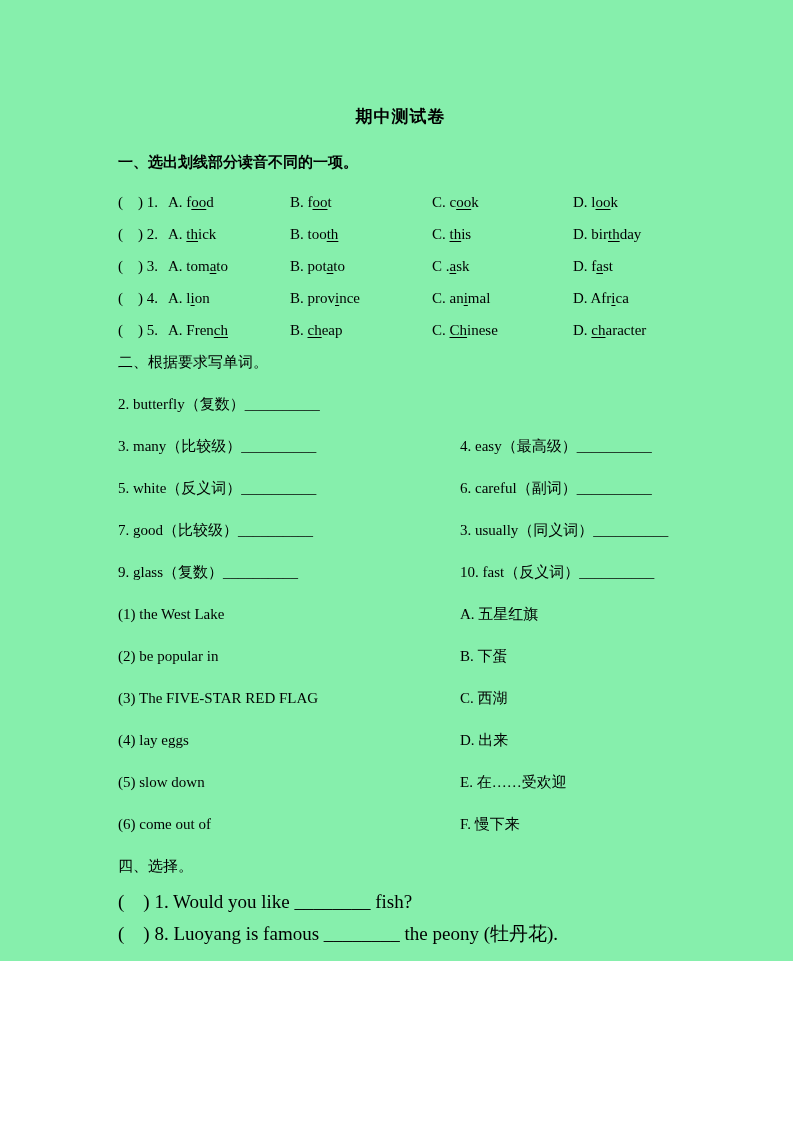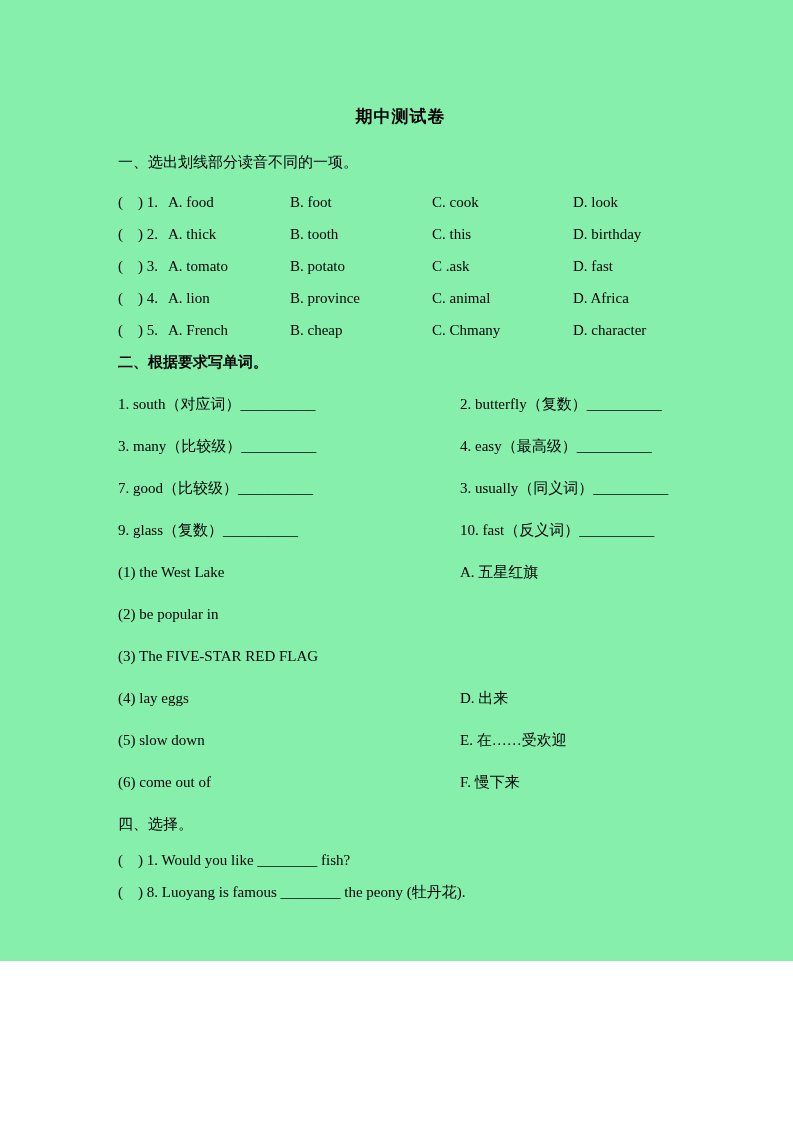--- a/index.html
+++ b/index.html
@@ -19,54 +19,55 @@
     font-size: 17px;
     font-weight: 700;
     text-align: center;
     letter-spacing: 1px;
     margin: 0 0 26px 0;
   }
   .h {
     font-size: 15px;
     line-height: 16px;
   }
-  .h1 { margin: 0 0 24px 0; }
-  .h2 { margin: 0 0 26px 0; font-weight: bold; }
+  .h1 { margin: 0 0 24px 0; font-weight: bold; }
+  .h2 { margin: 0 0 26px 0; }
   .h3 { margin: 0 0 26px 0; }
   .h4 { margin: 0 0 20px 0; }
   .s1-row {
     display: grid;
     grid-template-columns: 50px 122px 142px 141px 1fr;
     font-size: 15px;
     line-height: 16px;
     margin-bottom: 16px;
     white-space: nowrap;
   }
   .s2-row, .s3-row {
     display: grid;
     grid-template-columns: 342px 1fr;
     font-size: 15px;
     line-height: 16px;
     margin-bottom: 26px;
     white-space: nowrap;
   }
   .q {
-    font-size: 15px;
+    font-size: 19px;
     line-height: 16px;
     margin-bottom: 16px;
   }
   .s4-options {
     display: grid;
     grid-template-columns: 207px 198px 1fr;
     padding-left: 50px;
     font-size: 15px;
     line-height: 16px;
     margin-bottom: 18px;
   }
   .u {
+    text-decoration: underline;
     text-underline-offset: 2px;
   }
 </style>
 </head>
 <body>
 
 <div class="page">
 
   <div class="title">期中测试卷</div>
 
@@ -101,53 +102,58 @@
     <span><span>A. l</span><span class="u">i</span><span>on</span></span>
     <span><span>B. prov</span><span class="u">i</span><span>nce</span></span>
     <span><span>C. an</span><span class="u">i</span><span>mal</span></span>
     <span><span>D. Afr</span><span class="u">i</span><span>ca</span></span>
   </div>
 
   <div class="s1-row">
     <span>(　) 5.</span>
     <span><span>A. Fren</span><span class="u">ch</span><span></span></span>
     <span><span>B. </span><span class="u">ch</span><span>eap</span></span>
-    <span><span>C. </span><span class="u">Ch</span><span>many</span></span>
+    <span><span>C. </span><span class="u">Ch</span><span>inese</span></span>
     <span><span>D. </span><span class="u">ch</span><span>aracter</span></span>
   </div>
 
   <div class="h h2">二、根据要求写单词。</div>
 
   <div class="s2-row">
-    <span><span>1. south（对应词）</span><span>__________</span></span>
     <span><span>2. butterfly（复数）</span><span>__________</span></span>
   </div>
   <div class="s2-row">
     <span><span>3. many（比较级）</span><span>__________</span></span>
     <span><span>4. easy（最高级）</span><span>__________</span></span>
+  </div>
+  <div class="s2-row">
+    <span><span>5. white（反义词）</span><span>__________</span></span>
+    <span><span>6. careful（副词）</span><span>__________</span></span>
   </div>
   <div class="s2-row">
     <span><span>7. good（比较级）</span><span>__________</span></span>
     <span><span>3. usually（同义词）</span><span>__________</span></span>
   </div>
   <div class="s2-row">
     <span><span>9. glass（复数）</span><span>__________</span></span>
     <span><span>10. fast（反义词）</span><span>__________</span></span>
   </div>
 
 
   <div class="s3-row">
     <span>(1) the West Lake</span>
     <span>A. 五星红旗</span>
   </div>
   <div class="s3-row">
     <span>(2) be popular in</span>
+    <span>B. 下蛋</span>
   </div>
   <div class="s3-row">
     <span>(3) The FIVE-STAR RED FLAG</span>
+    <span>C. 西湖</span>
   </div>
   <div class="s3-row">
     <span>(4) lay eggs</span>
     <span>D. 出来</span>
   </div>
   <div class="s3-row">
     <span>(5) slow down</span>
     <span>E. 在……受欢迎</span>
   </div>
   <div class="s3-row">

